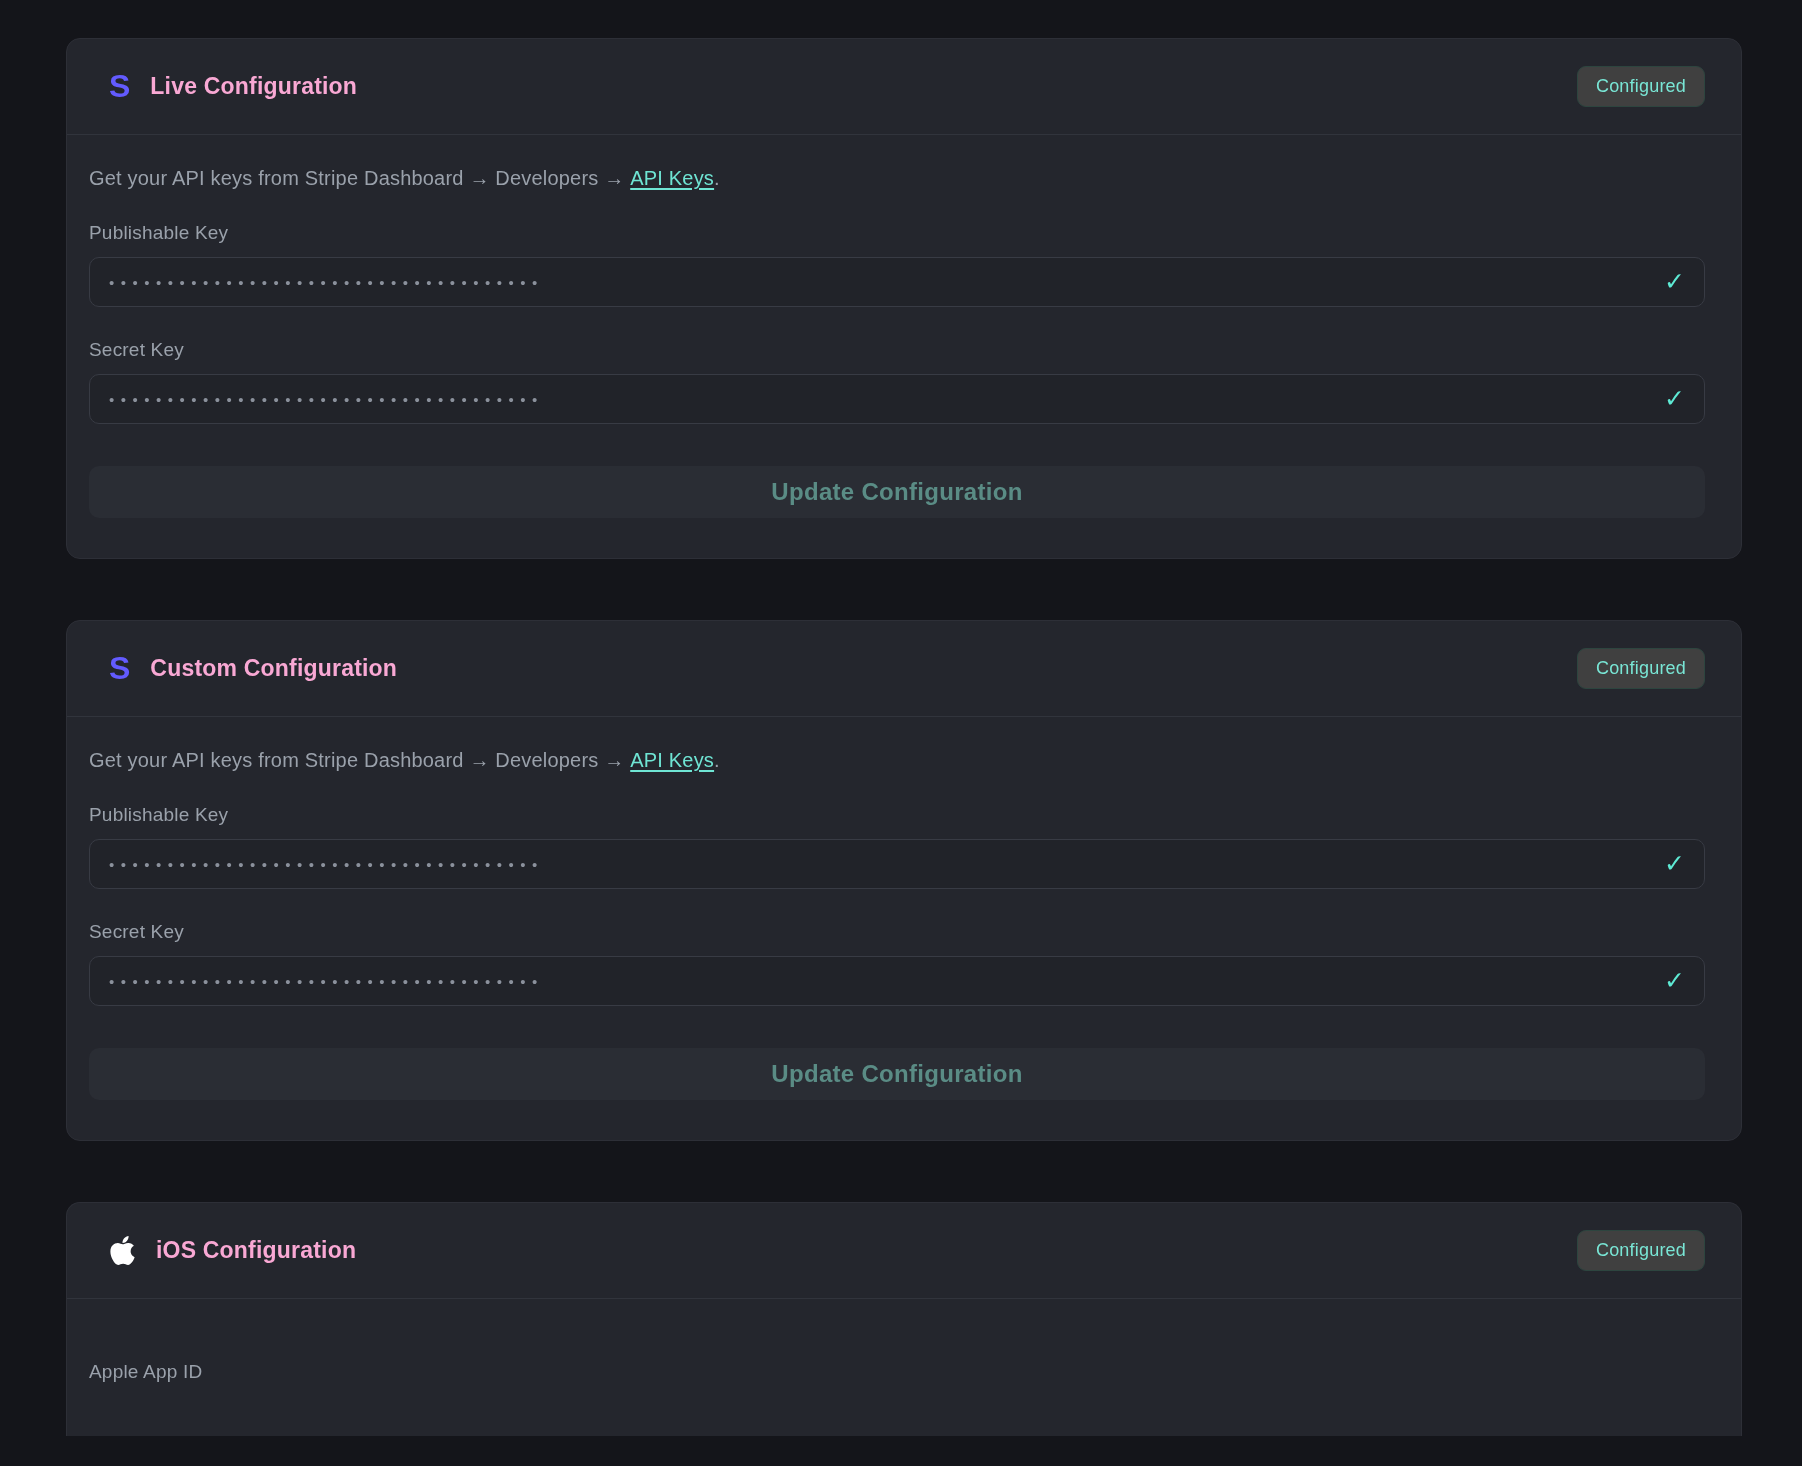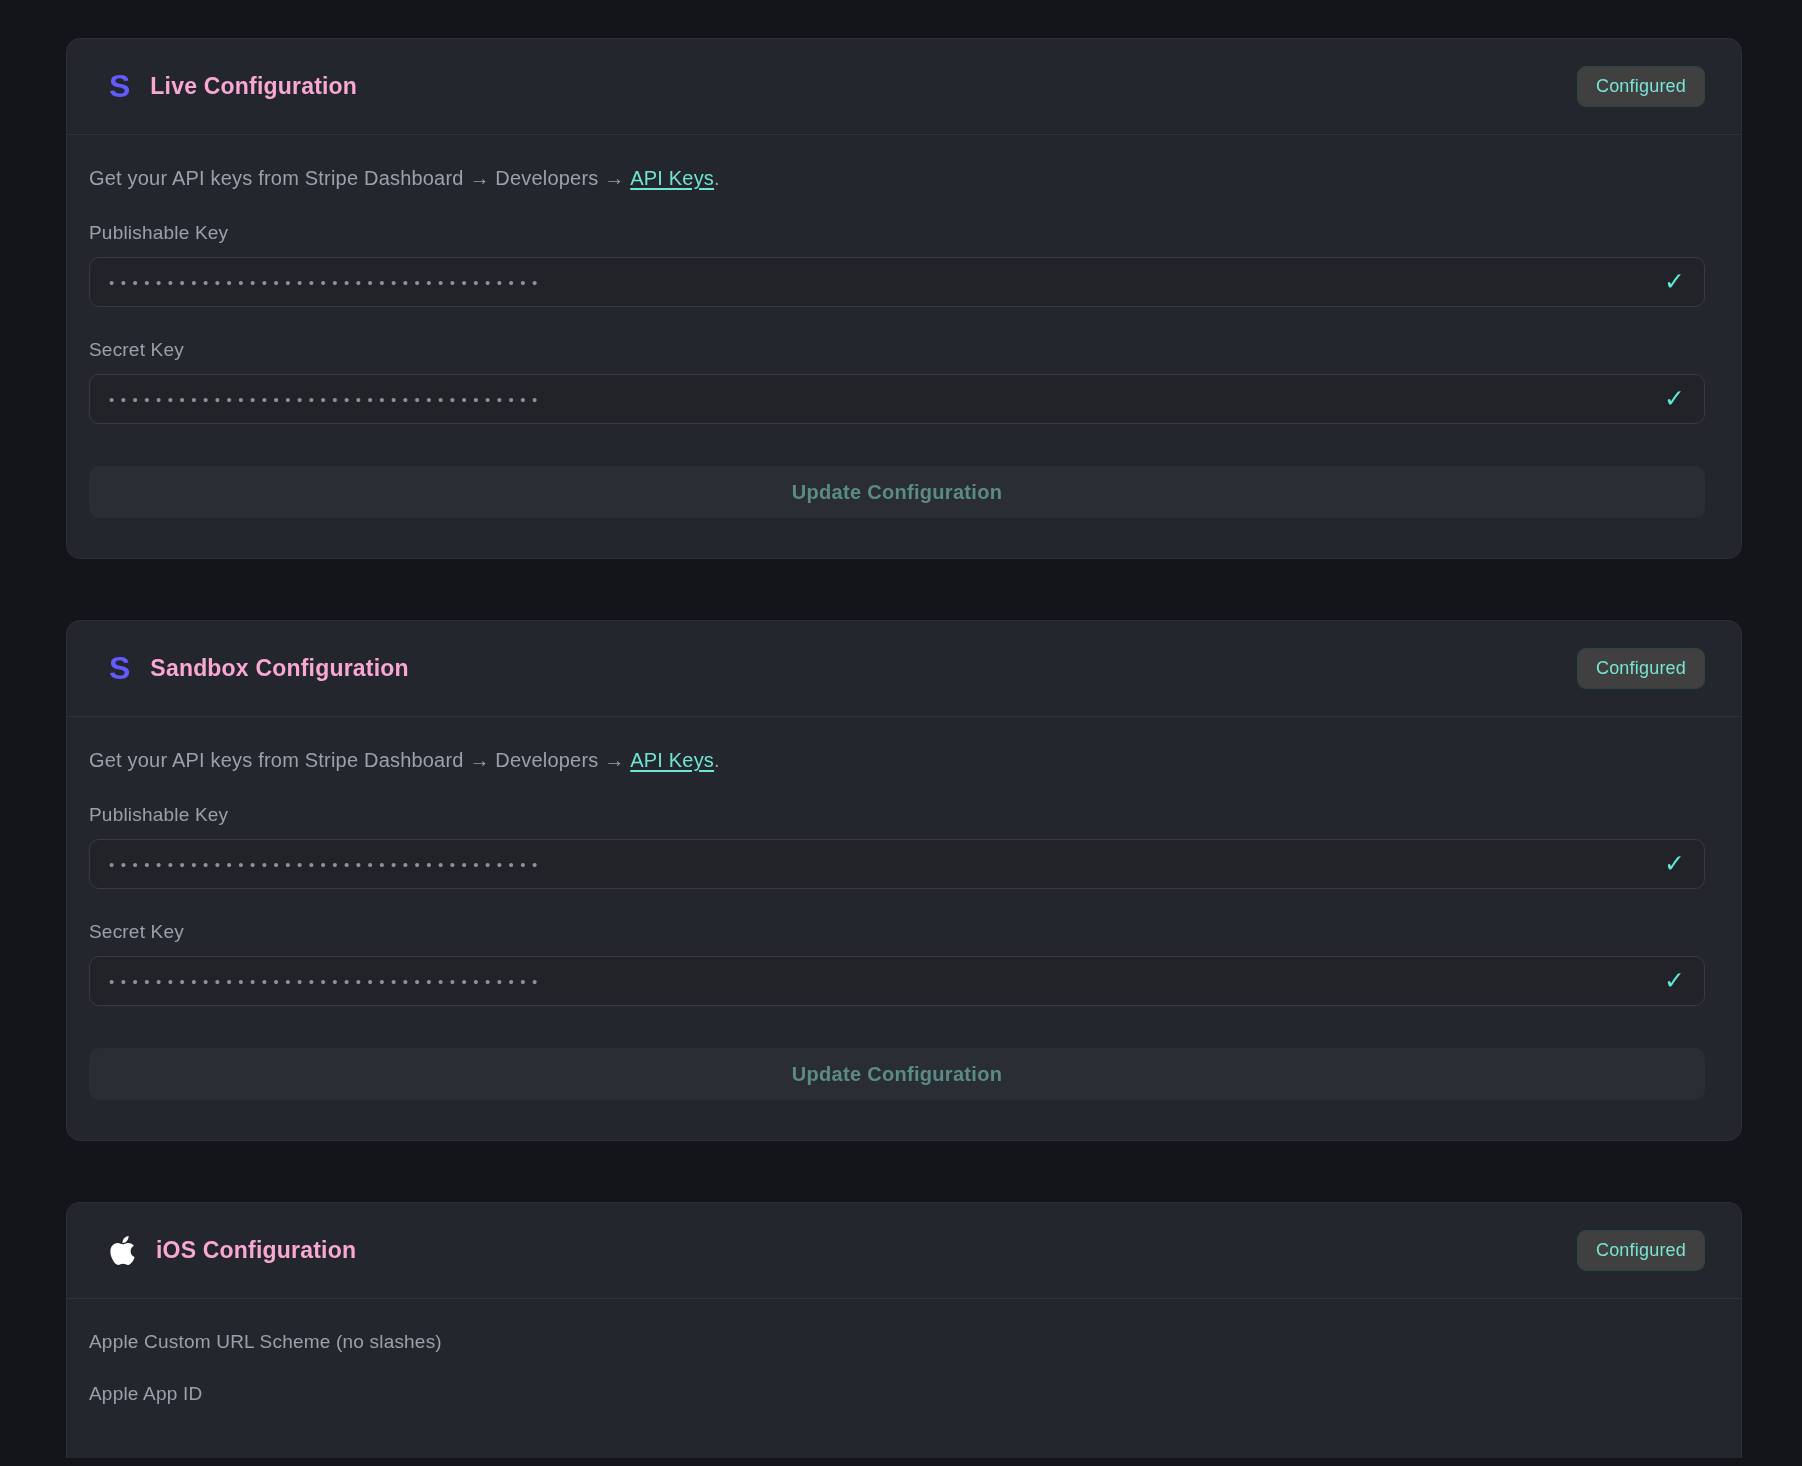--- a/index.html
+++ b/index.html
@@ -119,21 +119,21 @@
 
   .update-btn {
     display: block;
     width: 100%;
     height: 52px;
     margin-top: 42px;
     background: #2a2d34;
     border: none;
     border-radius: 10px;
     color: #5a8c85;
-    font-size: 20px;
+    font-size: 24px;
     font-weight: 700;
     letter-spacing: 0.3px;
     font-family: "Liberation Sans", sans-serif;
     cursor: pointer;
   }
 </style>
 </head>
 <body>
 
 <div class="page">
@@ -159,21 +159,21 @@
         <span class="check">✓</span>
       </div>
 
       <button class="update-btn">Update Configuration</button>
     </div>
   </section>
 
   <section class="card">
     <header class="card-header">
       <span class="brand-s">S</span>
-      <h2 class="card-title">Sandbox Configuration</h2>
+      <h2 class="card-title">Custom Configuration</h2>
       <span class="badge">Configured</span>
     </header>
     <div class="card-body">
       <p class="desc"><span>Get your API keys from Stripe Dashboard → Developers → </span><a class="link">API Keys</a><span>.</span></p>
 
       <div class="field-label">Publishable Key</div>
       <div class="input-wrap">
         <input class="key-input" type="text" value="•••••••••••••••••••••••••••••••••••••" style="">
         <span class="check">✓</span>
       </div>
@@ -192,19 +192,18 @@
     <header class="card-header">
       <span class="apple-icon">
         <svg viewBox="0 0 384 512" xmlns="http://www.w3.org/2000/svg">
             <path fill="#ffffff" d="M318.7 268.7c-.2-36.7 16.4-64.4 50-84.8-18.8-26.9-47.2-41.7-84.7-44.6-35.5-2.8-74.3 20.7-88.5 20.7-15 0-49.4-19.7-76.4-19.7C63.3 141.2 4 184.8 4 273.5q0 39.3 14.4 81.2c12.8 36.7 59 126.7 107.2 125.2 25.2-.6 43-17.9 75.8-17.9 31.8 0 48.3 17.9 76.4 17.9 48.6-.7 90.4-82.5 102.6-119.3-65.2-30.7-61.7-90-61.7-91.9zm-56.6-164.2c27.3-32.4 24.8-61.9 24-72.5-24.1 1.4-52 16.4-67.9 34.9-17.5 19.8-27.8 44.3-25.6 71.9 26.1 2 49.9-11.4 69.5-34.3z"></path>
           </svg>
       </span>
       <h2 class="card-title">iOS Configuration</h2>
       <span class="badge">Configured</span>
     </header>
     <div class="card-body">
-      <div class="field-label" style="margin-top:0;">Apple Custom URL Scheme (no slashes)</div>
 
       <div class="field-label" style="margin-top:30px;">Apple App ID</div>
     </div>
   </section>
 
 </div>
 
 </body></html>

